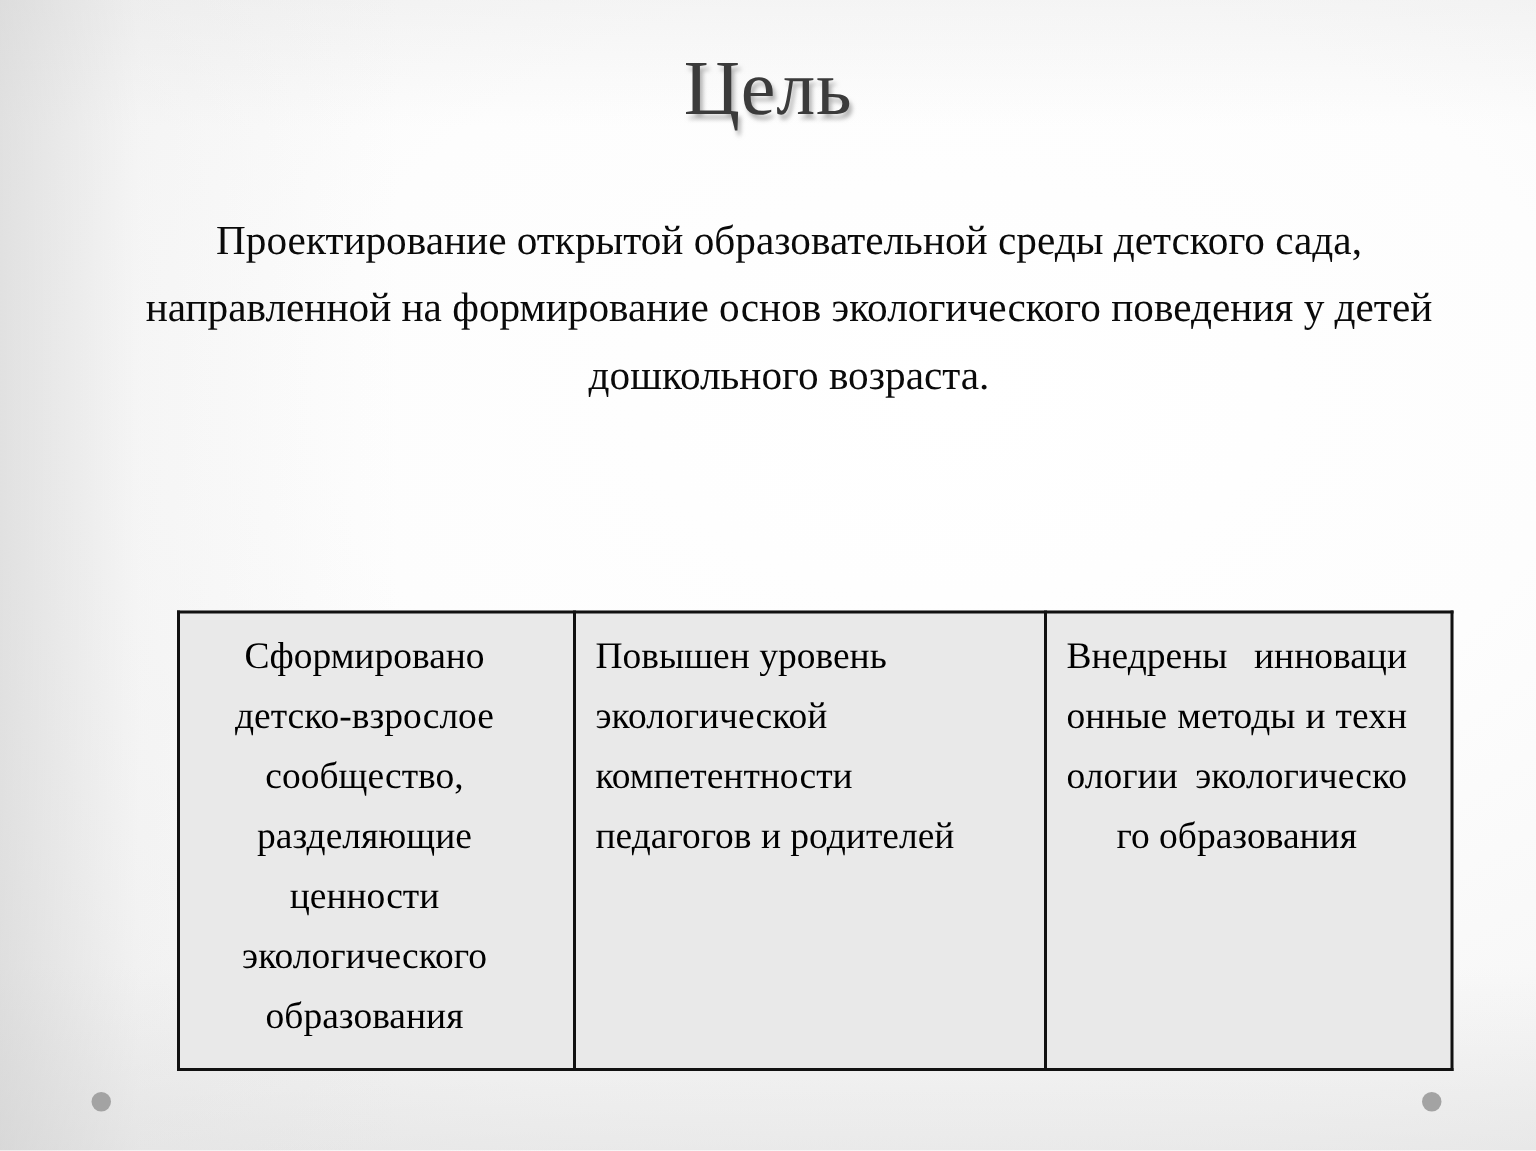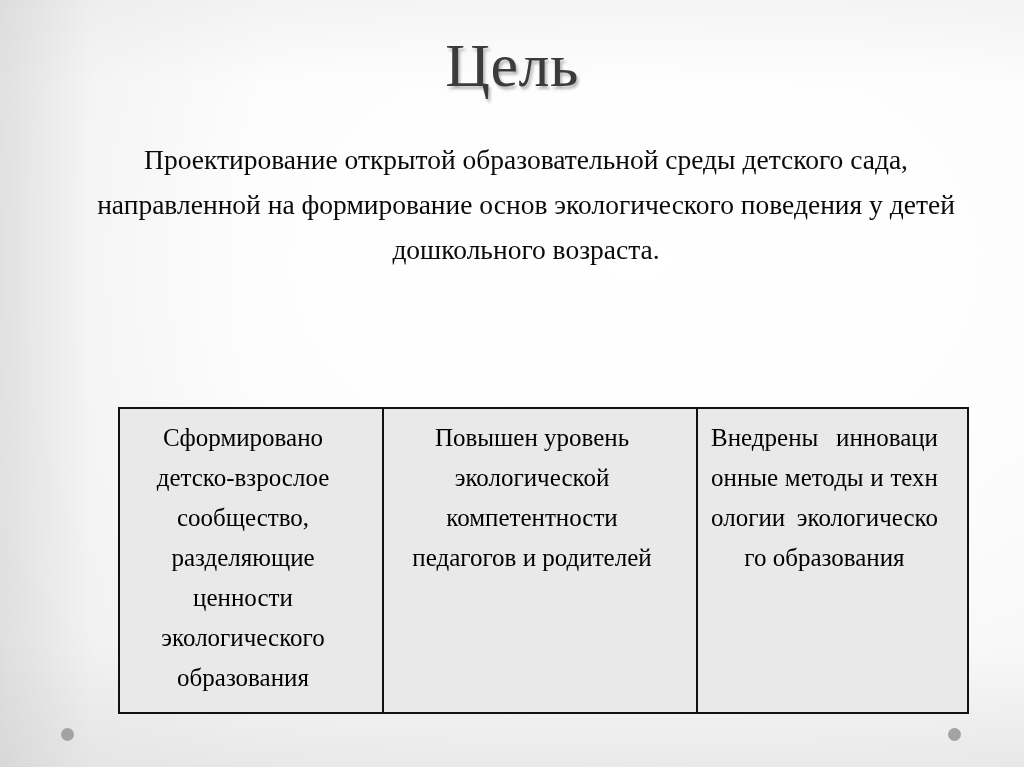--- a/index.html
+++ b/index.html
@@ -49,21 +49,21 @@
     text-align: center;
     color: #3b3b3b;
     font-weight: normal;
     margin: 0;
     letter-spacing: 0.5px;
     text-shadow: 2px 3px 3px rgba(120,120,120,0.55);
     white-space: nowrap;
   }
   #title-main {
     top: 34px;
-    font-size: 62px;
+    font-size: 52px;
     line-height: 1.0;
   }
   #title-results {
     top: 297px;
     font-size: 58px;
     line-height: 1.0;
   }
 
   
   #goal-text {
@@ -95,21 +95,21 @@
     border: 2px solid #111111;
     background: #e9e9e9;
     vertical-align: top;
     color: #000000;
     font-size: 25px;
     line-height: 40px;
     padding: 9px 29px 6px 13px;
     box-sizing: border-box;
   }
   .cell-col-1 { width: 264px; text-align: center; }
-  .cell-col-2 { width: 314px; text-align: center; }
+  .cell-col-2 { width: 314px; text-align: left; }
   .cell-col-3 {
     width: 271px;
     text-align: justify;
     text-align-last: center;
     word-break: break-all;
     hyphens: none;
     margin-top: 31px;
   }
 
   

